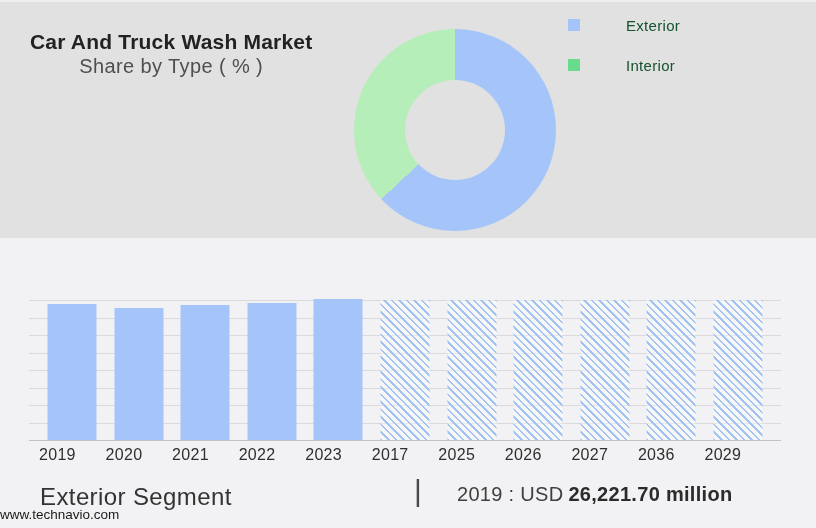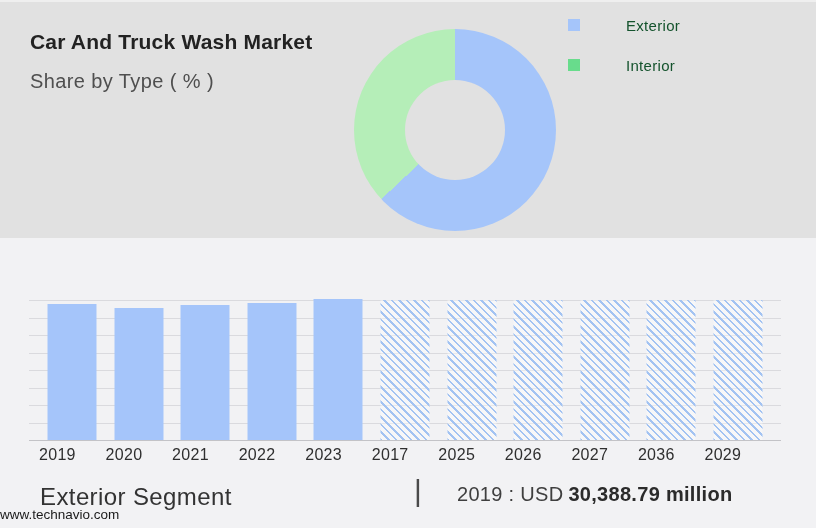--- a/index.html
+++ b/index.html
@@ -10,21 +10,21 @@
     background:#f2f2f4; overflow:hidden;
   }
 
   
   .top-panel {
     position:absolute; left:0; top:0; width:816px; height:238px;
     background:#e1e1e1; border-top:2px solid #efefef;
   }
   .title-block { position:absolute; left:30px; top:28px; }
   .chart-title { font-size:21px; font-weight:700; color:#222222; letter-spacing:0.2px; }
-  .chart-subtitle { margin-top:16px; font-size:20px; font-weight:400; color:#4f4f4f; letter-spacing:0.4px; }
+  .chart-subtitle { margin-top:1px; font-size:20px; font-weight:400; color:#4f4f4f; letter-spacing:0.4px;text-align:center; }
 
   .donut {
     position:absolute; left:354px; top:27px; width:202px; height:202px;
     border-radius:50%;
   }
   .donut-hole {
     position:absolute; left:51px; top:51px; width:100px; height:100px;
     border-radius:50%; background:#e1e1e1;
   }
 
@@ -167,17 +167,17 @@
       <div class="x-label">2025</div>
       <div class="x-label">2026</div>
       <div class="x-label">2027</div>
       <div class="x-label">2036</div>
       <div class="x-label">2029</div>
     </div>
 
   <div class="segment-label">Exterior Segment</div>
   <div class="footer-divider">|</div>
   <div class="footer-value">
-    <span>2019 : USD</span><span class="bold-part">30,388.79 million</span>
+    <span>2019 : USD</span><span class="bold-part">26,221.70 million</span>
   </div>
   <div class="website">www.technavio.com</div>
 
 </div>
 
 </body></html>

